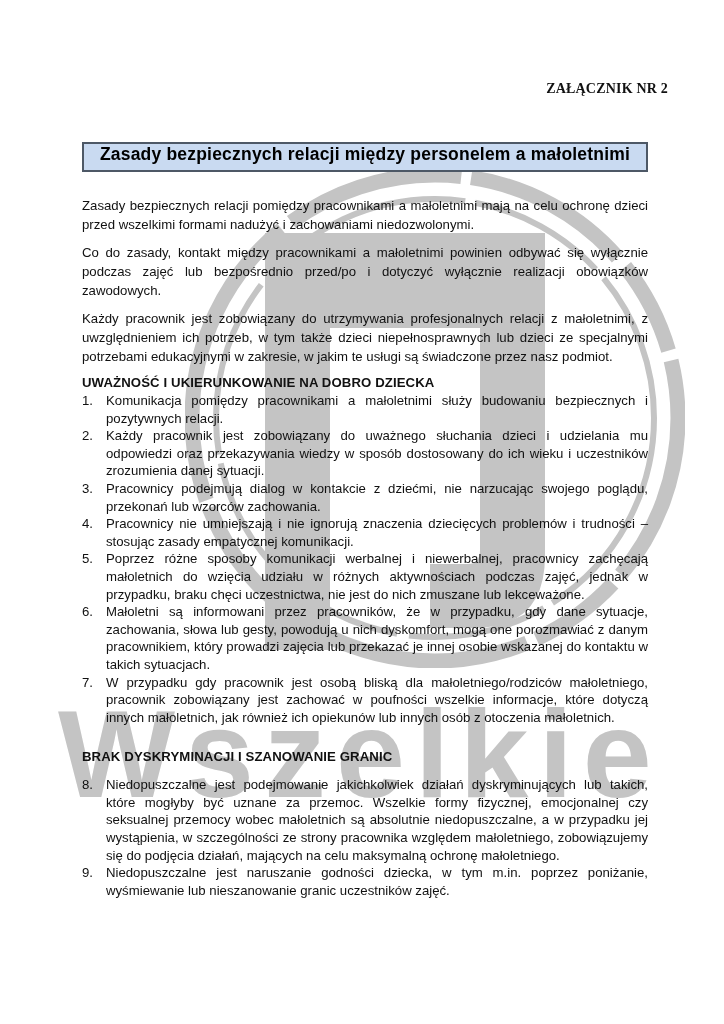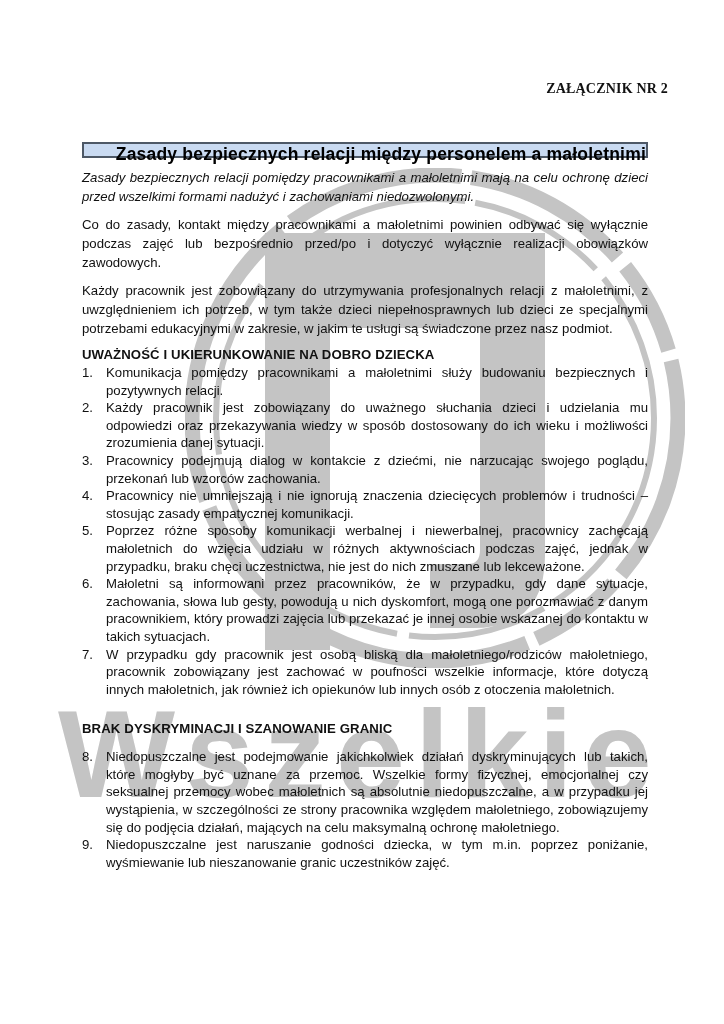--- a/index.html
+++ b/index.html
@@ -61,37 +61,37 @@
     letter-spacing: 0.2px;
     font-family: Liberation Serif, serif;
   }
   .content {
     position: absolute;
     left: 82px; right: 76px; top: 142px;
     z-index: 1;
   }
   .title-bar {
     box-sizing: border-box;
-    height: 16px;
+    height: 30px;
     border: 2px solid #4d5866;
     background: #c9daf1;
-    text-align: right;
+    text-align: center;
     font-size: 17.5px;
     font-weight: bold;
     line-height: 21px;
     letter-spacing: 0.2px;
     color: #000000;
   }
   .para {
     margin: 9px 0 0 0;
     font-size: 13.2px;
     line-height: 19px;
     text-align: justify;
   }
-  .para.first { margin-top: 10px; font-style: italic; }
+  .para.first { margin-top: 24px; }
   .sec-heading {
     margin: 8px 0 0 0;
     font-size: 13.2px;
     font-weight: bold;
     line-height: 18px;
     letter-spacing: 0.1px;
   }
   .sec-heading.spaced { margin-top: 22px; margin-bottom: 10px; }
   .olist { margin: 0; padding: 0; }
   .item {
@@ -139,21 +139,21 @@
 
     <div class="sec-heading">UWAŻNOŚĆ I UKIERUNKOWANIE NA DOBRO DZIECKA</div>
 
     <div class="olist">
       <div class="item">
         <span class="num">1.</span>
         <span class="txt">Komunikacja pomiędzy pracownikami a małoletnimi służy budowaniu bezpiecznych i pozytywnych relacji.</span>
       </div>
       <div class="item">
         <span class="num">2.</span>
-        <span class="txt">Każdy pracownik jest zobowiązany do uważnego słuchania dzieci i udzielania mu odpowiedzi oraz przekazywania wiedzy w sposób dostosowany do ich wieku i możliwości zrozumienia danej sytuacji.</span>
+        <span class="txt">Każdy pracownik jest zobowiązany do uważnego słuchania dzieci i udzielania mu odpowiedzi oraz przekazywania wiedzy w sposób dostosowany do ich wieku i uczestników zrozumienia danej sytuacji.</span>
       </div>
       <div class="item">
         <span class="num">3.</span>
         <span class="txt">Pracownicy podejmują dialog w kontakcie z dziećmi, nie narzucając swojego poglądu, przekonań lub wzorców zachowania.</span>
       </div>
       <div class="item">
         <span class="num">4.</span>
         <span class="txt">Pracownicy nie umniejszają i nie ignorują znaczenia dziecięcych problemów i trudności – stosując zasady empatycznej komunikacji.</span>
       </div>
       <div class="item">

